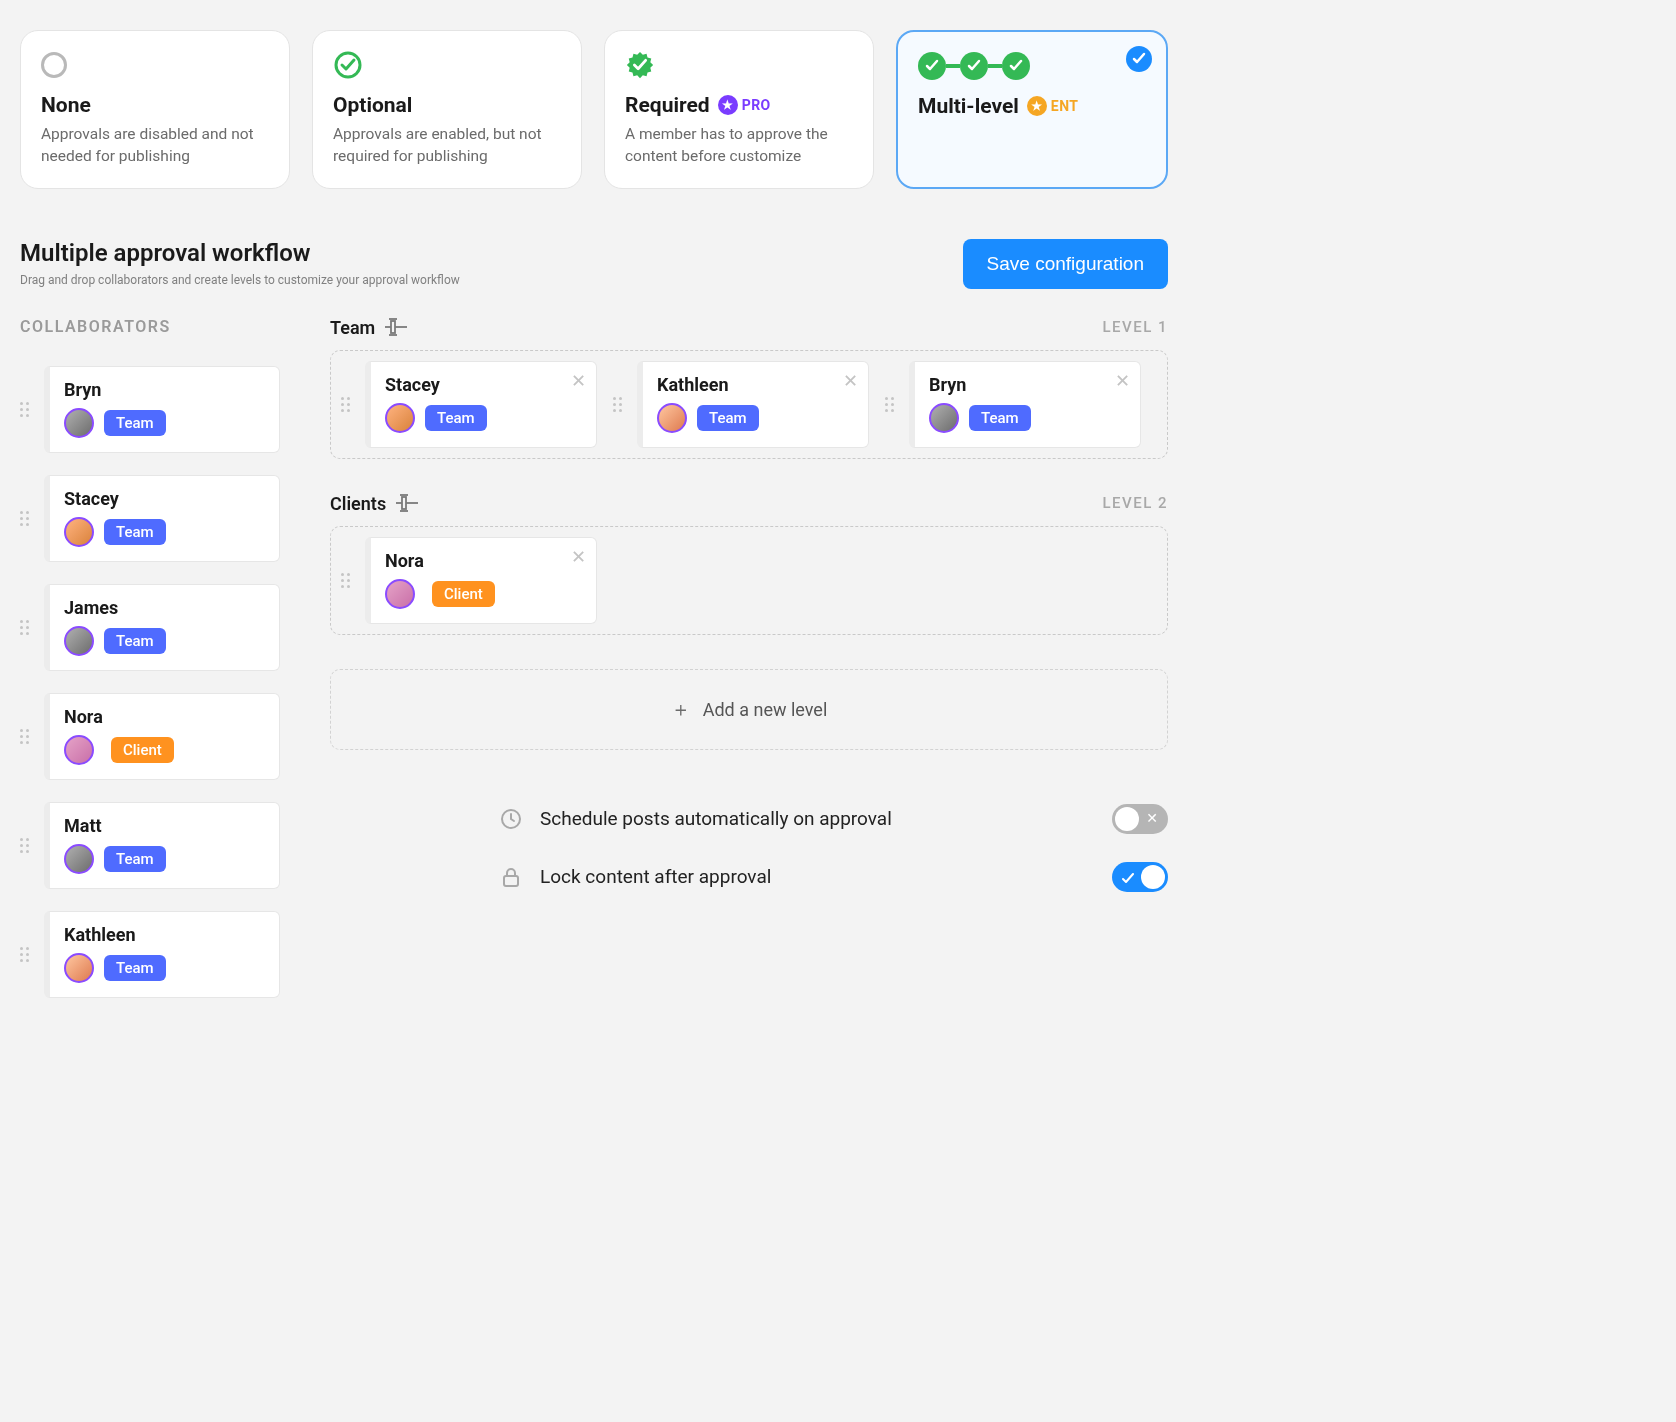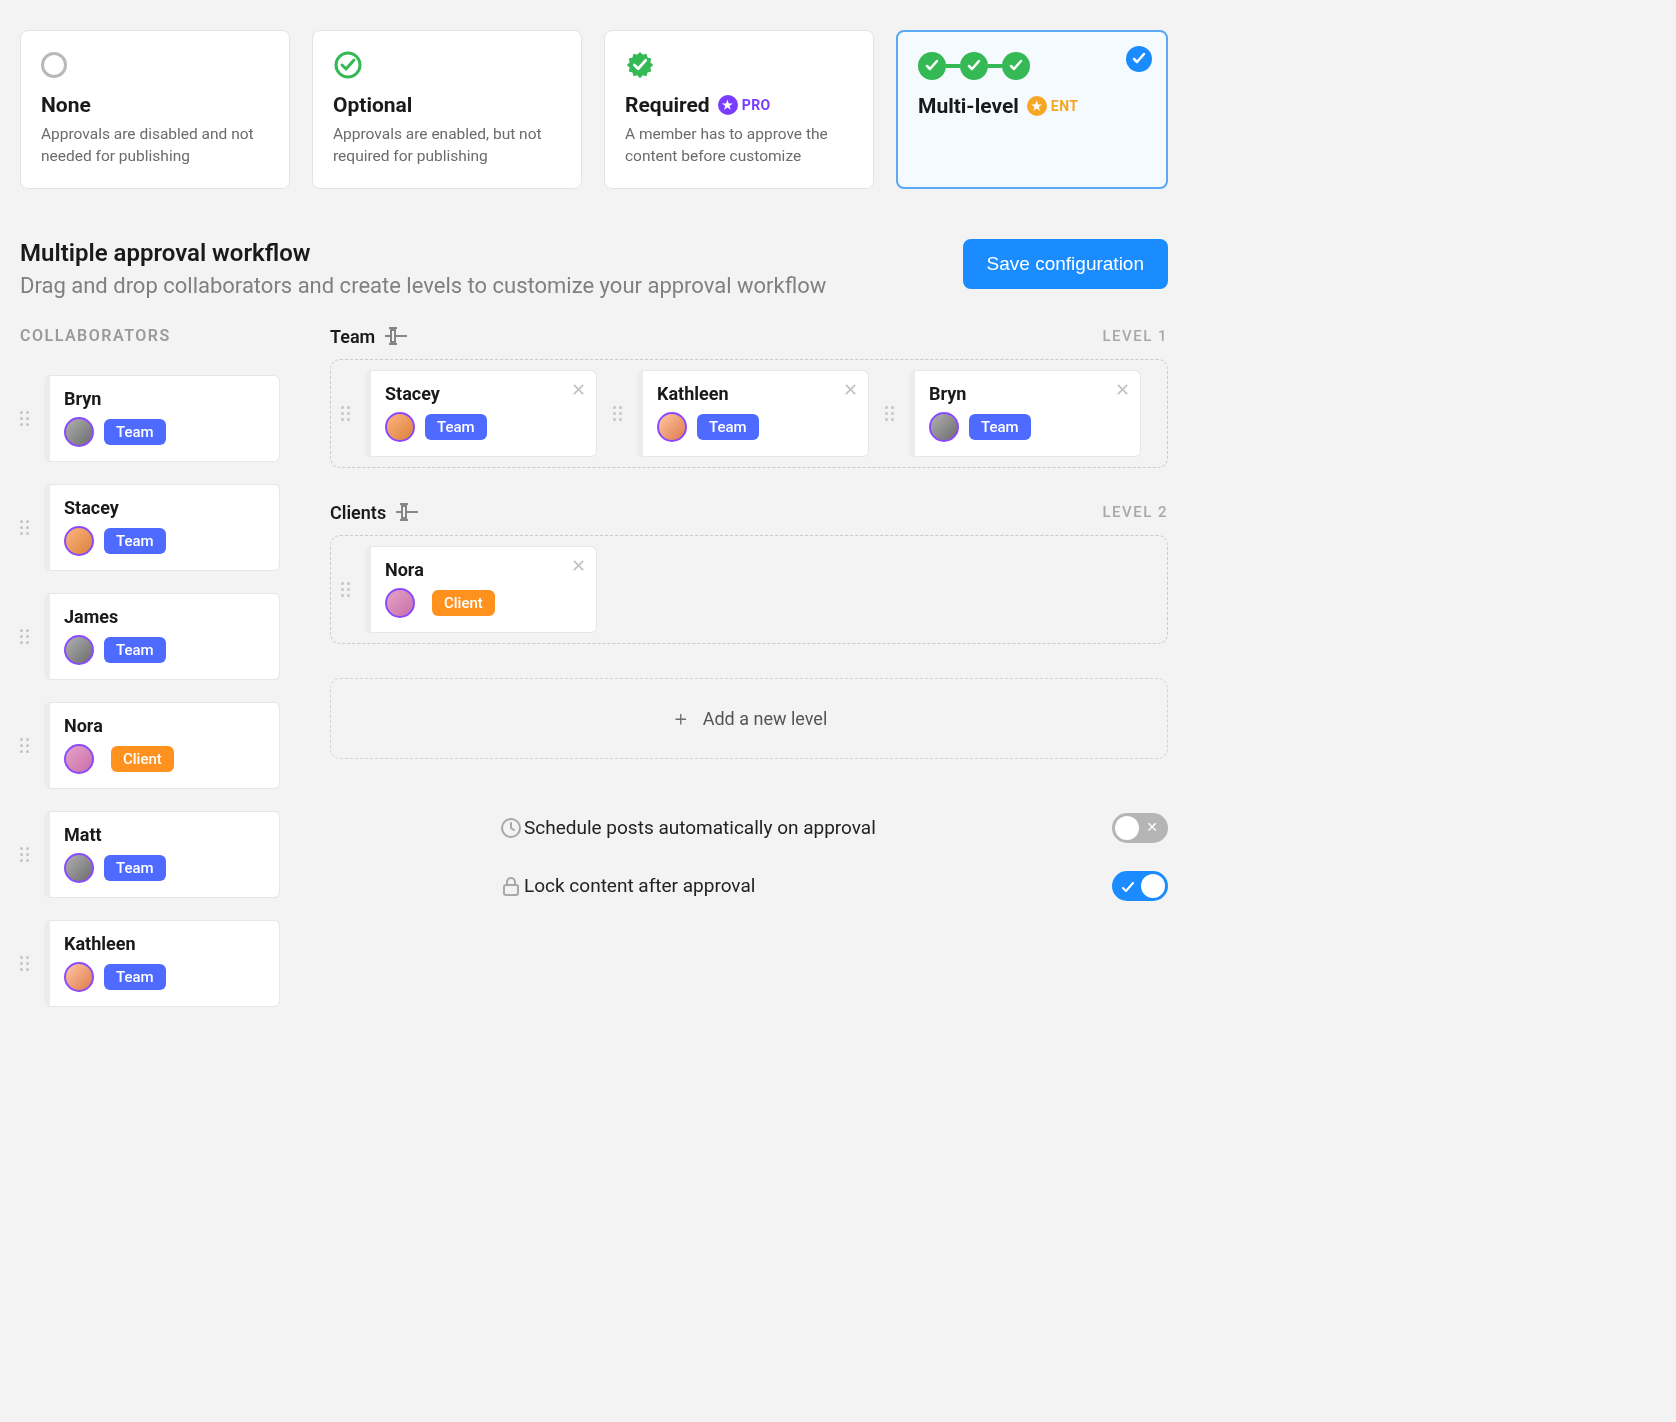--- a/index.html
+++ b/index.html
@@ -13,21 +13,21 @@
   
   .options-row {
     display: flex;
     gap: 22px;
     margin-bottom: 50px;
   }
   .option-card {
     flex: 1;
     background: #fff;
     border: 1px solid #e4e4e4;
-    border-radius: 8px;
+    border-radius: 18px;
     padding: 18px 20px 20px 20px;
     position: relative;
     cursor: pointer;
   }
   .option-card.selected {
     border: 2px solid #5ba8f5;
     background: #f5faff;
   }
   .option-card .icon-row {
     height: 32px;
@@ -110,21 +110,21 @@
     justify-content: space-between;
     align-items: flex-start;
     margin-bottom: 28px;
   }
   .section-header h2 {
     font-size: 24px;
     font-weight: 600;
     margin-bottom: 6px;
   }
   .section-header .sub {
-    font-size: 22px;
+    font-size: 12px;
     color: #808080;
   }
   .save-btn {
     background: #1a8cff;
     color: #fff;
     border: none;
     border-radius: 8px;
     padding: 14px 24px;
     font-size: 19px;
     font-weight: 500;
@@ -250,20 +250,21 @@
     align-items: center;
     gap: 12px;
   }
   .plus { font-size: 20px; color: #6b6b6b; }
 
   
   .settings { max-width: 670px; margin-left: auto; }
   .setting-row {
     display: flex;
     align-items: center;
+    gap: 16px;
     padding: 14px 0;
   }
   .setting-row .label {
     flex: 1;
     font-size: 19px;
     color: #222;
   }
   .setting-icon {
     width: 26px; height: 26px;
     color: #a8a8a8;

